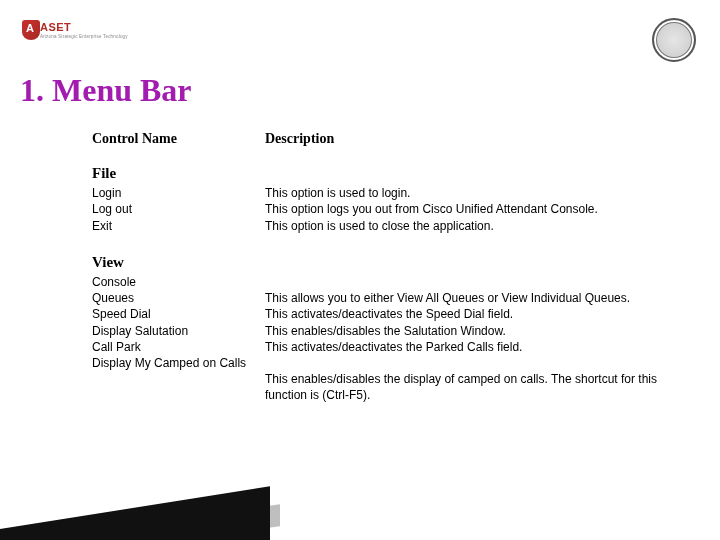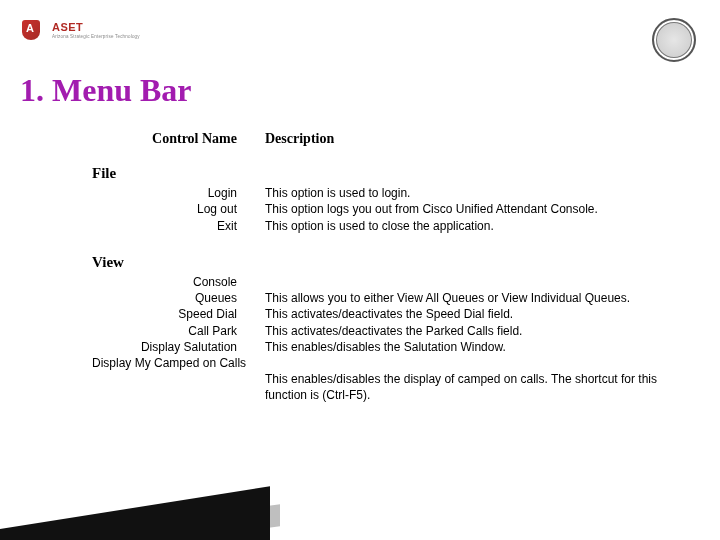--- a/index.html
+++ b/index.html
@@ -12,21 +12,21 @@
     color: #000;
     position: relative;
     overflow: hidden;
   }
   .logo-left {
     position: absolute;
     top: 20px;
     left: 22px;
     display: flex;
     align-items: center;
-    gap: 12px;
+    gap: 0;
   }
   .logo-left .shield {
     width: 18px;
     height: 20px;
     background: linear-gradient(135deg, #c9302c 0%, #a52a25 100%);
     border-radius: 3px 3px 50% 50% / 3px 3px 40% 40%;
     position: relative;
   }
   .logo-left .shield::after {
     content: "A";
@@ -75,21 +75,20 @@
     font-size: 12px;
     line-height: 1.35;
   }
   .row {
     display: flex;
     align-items: flex-start;
   }
   .col-name {
     width: 145px;
     flex: 0 0 145px;
-    text-align: right;
   }
   .col-desc {
     flex: 1;
     margin-left: 28px;
   }
   .head {
     font-family: "Comic Sans MS", "Trebuchet MS", cursive;
     font-weight: bold;
     font-size: 14px;
     margin-bottom: 14px;
@@ -175,26 +174,26 @@
   </div>
   <div class="row">
     <div class="col-name">Queues</div>
     <div class="col-desc">This allows you to either View All Queues or View Individual Queues.</div>
   </div>
   <div class="row">
     <div class="col-name">Speed Dial</div>
     <div class="col-desc">This activates/deactivates the Speed Dial field.</div>
   </div>
   <div class="row">
+    <div class="col-name">Display Salutation</div>
+    <div class="col-desc">This enables/disables the Salutation Window.</div>
+  </div>
+  <div class="row">
     <div class="col-name">Call Park</div>
     <div class="col-desc">This activates/deactivates the Parked Calls field.</div>
-  </div>
-  <div class="row">
-    <div class="col-name">Display Salutation</div>
-    <div class="col-desc">This enables/disables the Salutation Window.</div>
   </div>
   <div class="row">
     <div class="col-name" style="flex:0 0 auto; width:auto;">Display My Camped on Calls</div>
     <div class="col-desc"></div>
   </div>
   <div class="row">
     <div class="col-name"></div>
     <div class="col-desc">This enables/disables the display of camped on calls. The shortcut for this function is (Ctrl-F5).</div>
   </div>
 

